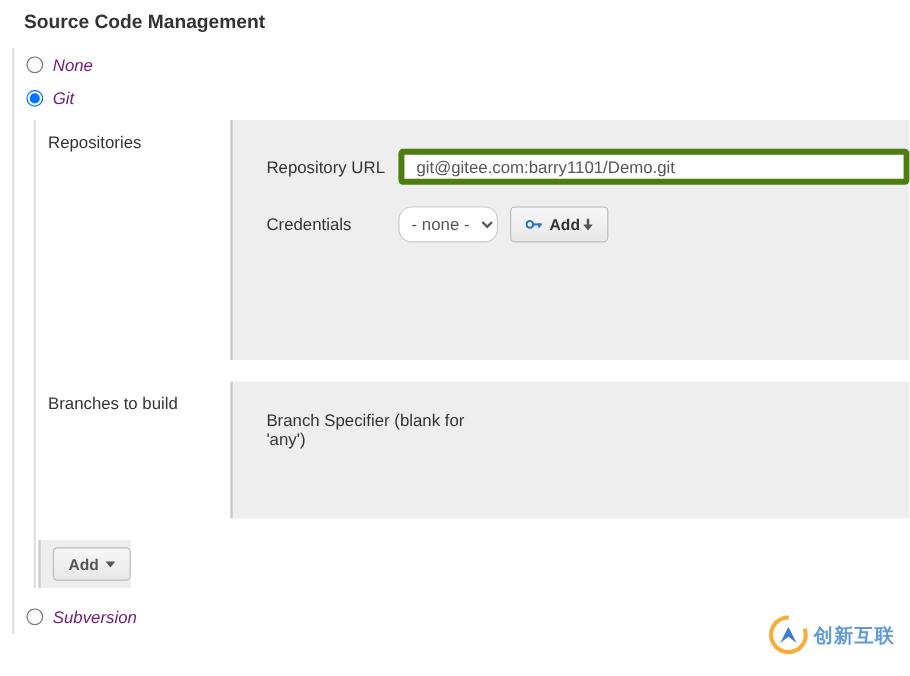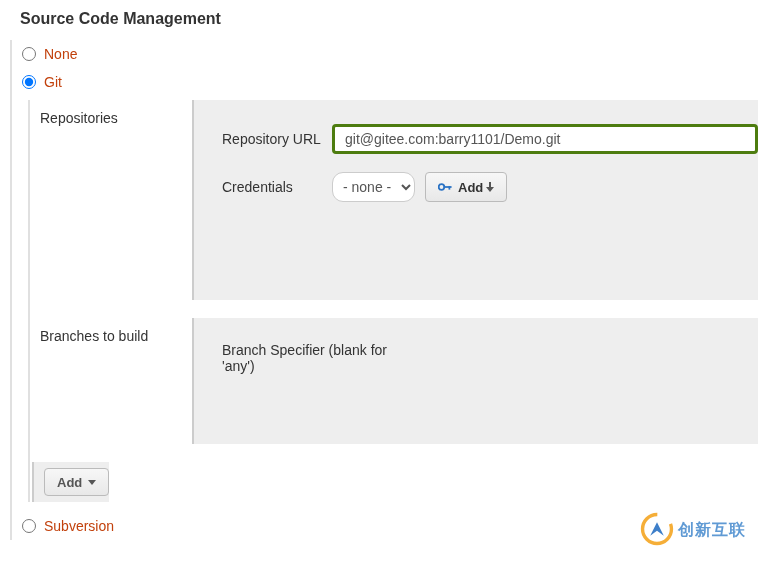--- a/index.html
+++ b/index.html
@@ -29,21 +29,22 @@
     display: flex;
     align-items: center;
     padding: 6px 0;
   }
   .radio-row input[type="radio"] {
     margin: 0 8px 0 0;
     width: 14px;
     height: 14px;
   }
   .radio-row label {
-    color: #c2410c;
+    color: #701a75;
+    font-style: italic;
   }
   .git-body {
     border-left: 2px solid #e0e0e0;
     margin-left: 6px;
     padding-left: 2px;
     margin-top: 4px;
     margin-bottom: 6px;
   }
   .section-row {
     display: flex;
@@ -75,21 +76,21 @@
     color: #333;
   }
   .field-label-wide {
     width: 200px;
     color: #333;
   }
   .text-input {
     flex: 1;
     height: 30px;
     padding: 5px 10px;
-    border: 3px solid #4d7c0f;
+    border: 5px solid #4d7c0f;
     border-radius: 4px;
     font-size: 14px;
     color: #555;
     background: #fff;
     min-width: 0;
   }
   .select {
     height: 30px;
     padding: 4px 6px;
     border: 1px solid #ccc;
@@ -218,21 +219,21 @@
           </div>
           <div class="spacer-xl"></div>
         </div>
       </div>
     </div>
 
     <div class="section-row">
       <div class="section-label">Branches to build</div>
       <div class="section-panel panel-bg">
         <div class="panel-inner">
-          <div class="field-row" style="margin-bottom:12px;align-items:flex-end;">
+          <div class="field-row" style="margin-bottom:0;align-items:flex-end;">
             <div class="field-label-wide">Branch Specifier (blank for 'any')</div>
           </div>
           <div class="spacer-med"></div>
         </div>
       </div>
     </div>
 
 
     <div class="section-row" style="margin-bottom:10px;">
       <div style="border-left:2px solid #ccc; padding:6px 0 6px 10px; background:#eeeeee; min-width:70px;">

